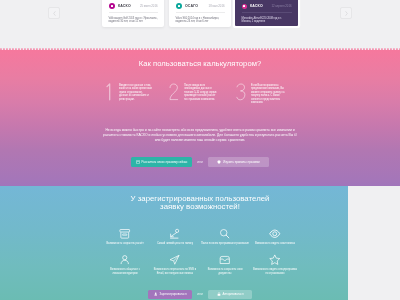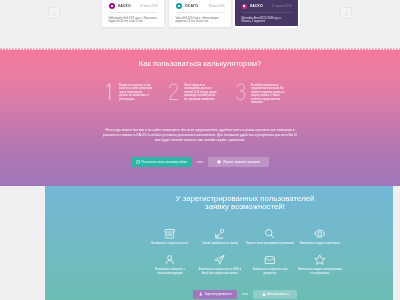--- a/index.html
+++ b/index.html
@@ -63,21 +63,21 @@
   .btn { display:inline-flex; align-items:center; justify-content:center; height:10px;
      border-radius:1.5px; font-size:2.85px; color:#fff; padding:0 3px; white-space:nowrap; overflow:hidden; }
   .howto-btns .btn { width:61px; }
   .btn .bico{ margin-right:2px; display:block; }
   .btn-green { background:#2db5a8; }
   .btn-ghost { background:rgba(255,255,255,.22); }
   .or { font-size:3.1px; color:rgba(255,255,255,.82); margin:0 0; width:16px; text-align:center; }
 
   
   .sec-teal { position:absolute; left:0; top:186px; width:348px; height:114px;
-     background:linear-gradient(180deg,#74b7d6 0%, #72b9cb 38%, #70bcbe 70%, #6bbcb3 100%);margin-left:45px; }
+     background:linear-gradient(180deg,#74b7d6 0%, #72b9cb 38%, #70bcbe 70%, #6bbcb3 100%); }
   .ben-title { position:absolute; left:0; top:8.5px; width:400px; text-align:center;
      font-size:7.8px; line-height:8.5px; color:#fff; letter-spacing:.02px;}
   .grid { position:absolute; left:100px; top:40px; width:200px; display:flex; flex-wrap:wrap; }
   .cell { width:25%; text-align:center; height:26px; }
   .cell .ic { height:13px; display:flex; align-items:flex-end; justify-content:center; padding-bottom:0px;}
   .cell .lbl { font-size:2.55px; line-height:3.25px; color:#fff; padding:3.3px 0 0; margin:0 -2px; }
   .grid .cell:nth-child(5) .lbl { margin:0 6px; }
   .grid .cell:nth-child(6) .lbl { margin:0 3px; }
   .grid .cell:nth-child(7) .lbl { margin:0 5px; }
   .grid .cell:nth-child(8) .lbl { margin:0 2px; }

